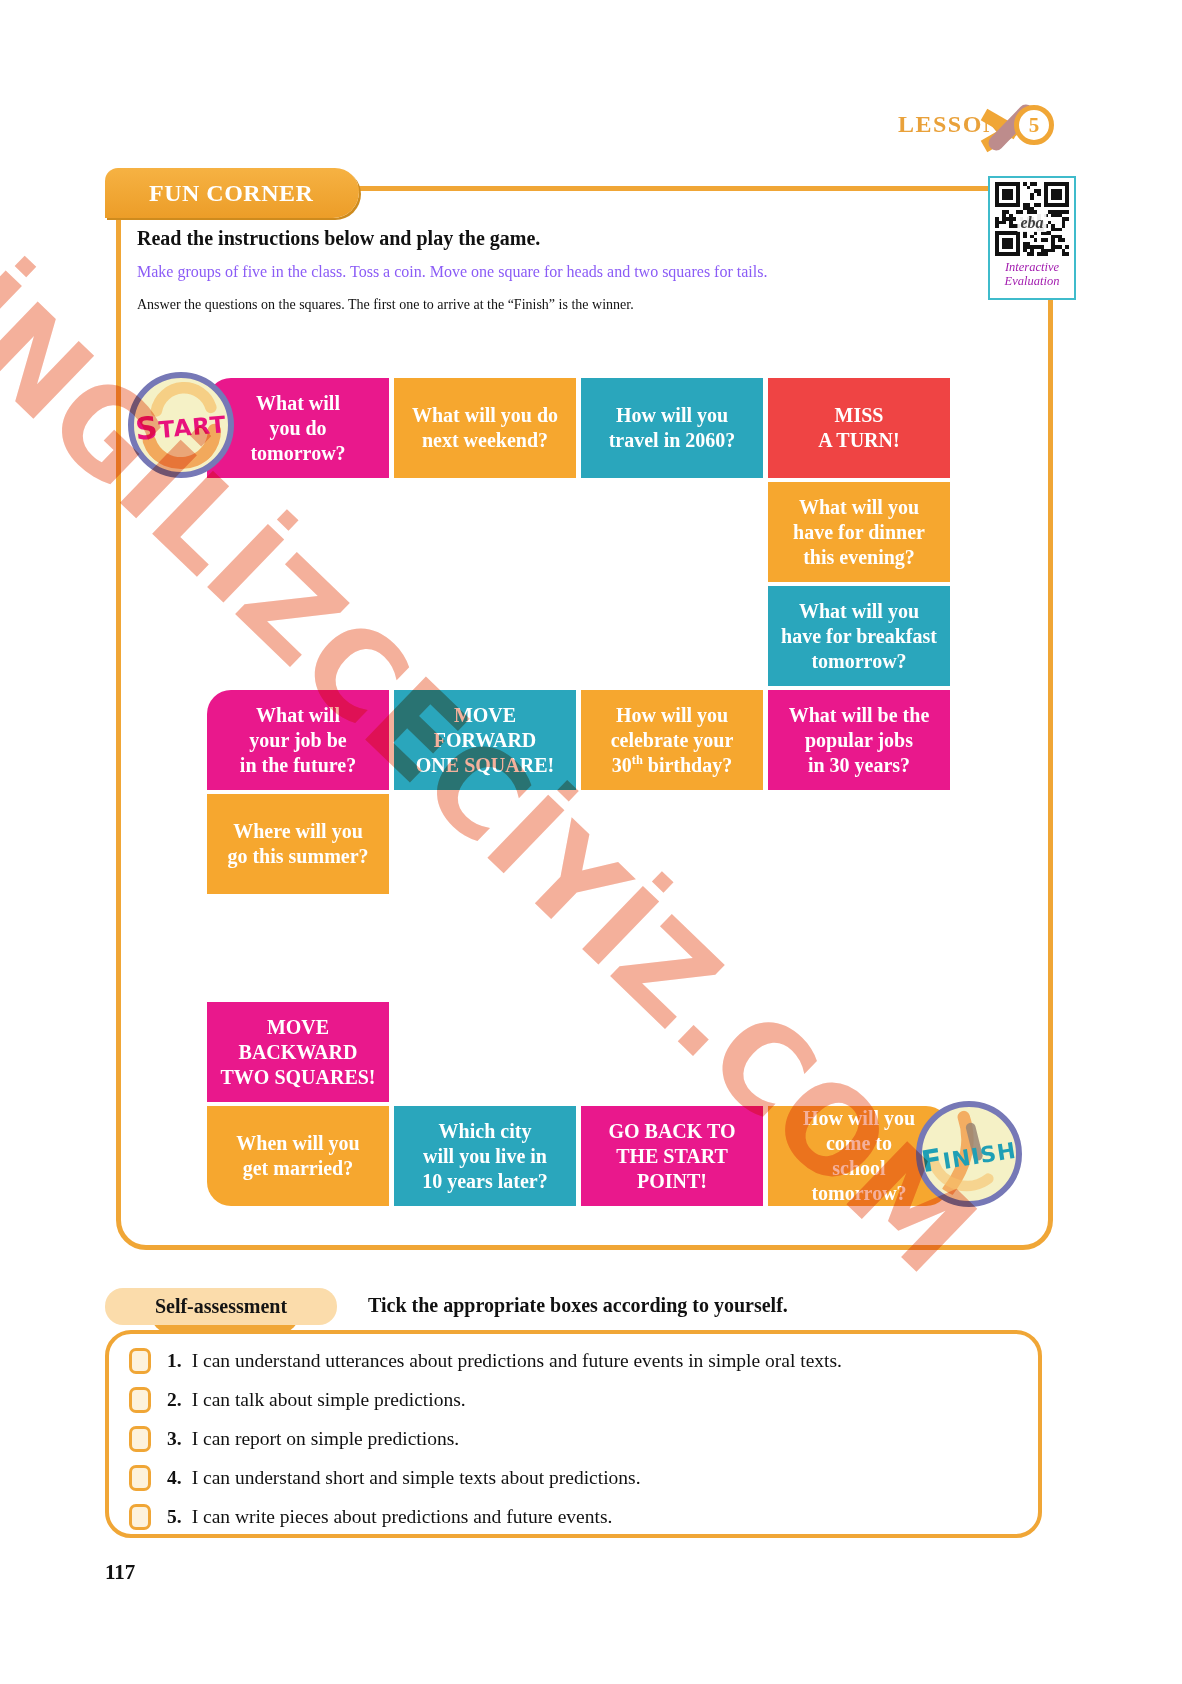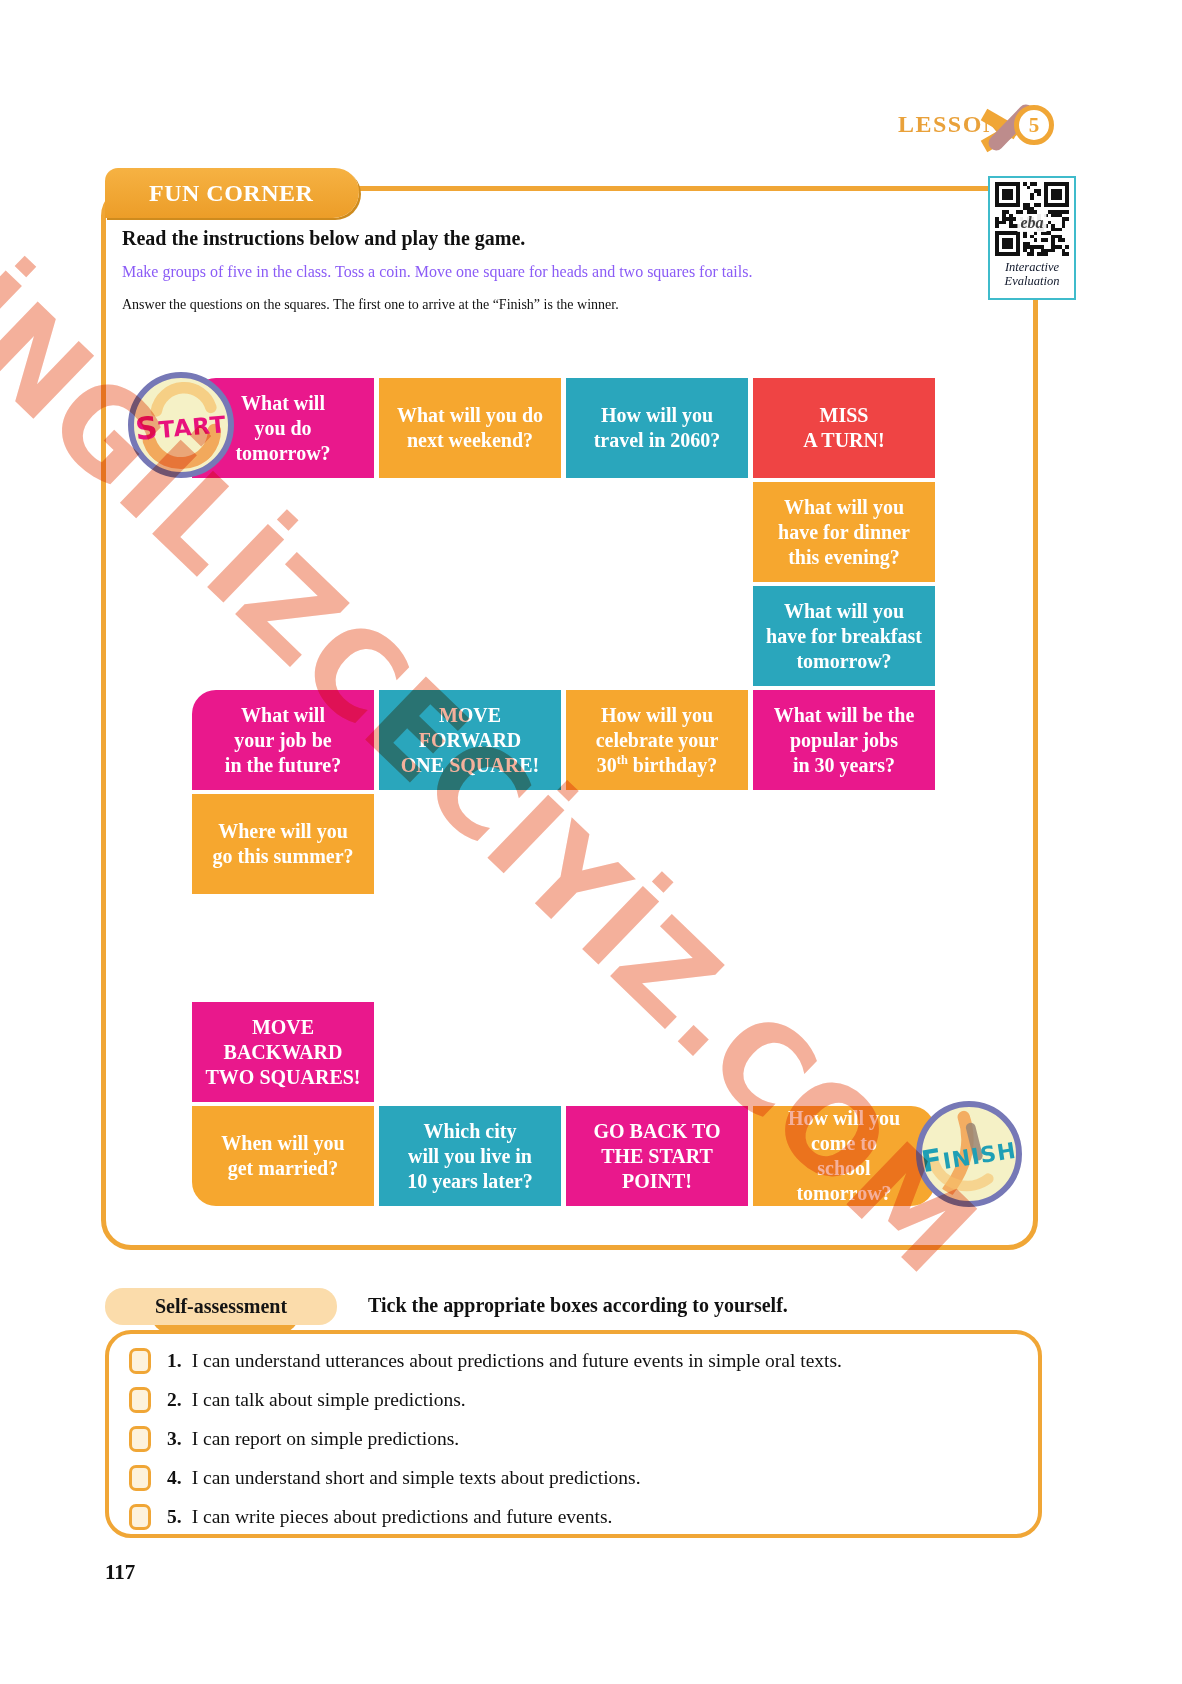--- a/index.html
+++ b/index.html
@@ -19,28 +19,28 @@
       border:5px solid #F0A636;border-radius:50%;background:#fff;text-align:center;
       line-height:30px;font-size:21px;font-weight:bold;color:#F0A636;}
 
   
   .qr-card{position:absolute;left:988px;top:176px;width:88px;height:124px;box-sizing:border-box;
       border:2px solid #3FBBCB;background:#fff;z-index:6;text-align:center;}
   .qr-card svg{width:74px;height:74px;margin-top:4px;shape-rendering:crispEdges;}
   .eba-logo{position:absolute;left:50%;top:36px;transform:translateX(-50%);
       background:rgba(255,255,255,.92);padding:0 3px;color:#404040;font-style:italic;
       font-weight:bold;font-size:16px;}
-  .qr-caption{font-style:italic;font-size:12.5px;line-height:14px;color:#0f172a;}
+  .qr-caption{font-style:italic;font-size:12.5px;line-height:14px;color:#a21caf;}
 
   
   .fun-tab{position:absolute;left:105px;top:168px;width:254px;height:50px;box-sizing:border-box;
       background:linear-gradient(180deg,#F6B243,#EC9D28);border-radius:14px 26px 28px 0;
       color:#fff;font-weight:bold;font-size:24px;line-height:50px;padding-left:44px;
       letter-spacing:.5px;z-index:3;box-shadow:2px 2px 0 #CE8B1E;}
-  .fun-box{position:absolute;left:101px;top:186px;width:937px;height:1064px;box-sizing:border-box;
+  .fun-box{position:absolute;left:116px;top:186px;width:937px;height:1064px;box-sizing:border-box;
       border:5px solid #F0A636;border-radius:30px;background:#fff;z-index:1;padding-left:28px;}
   .inst-head{position:absolute;left:16px;top:36px;font-size:20px;font-weight:bold;color:#111;}
   .inst-line1{position:absolute;left:16px;top:72px;font-size:16px;color:#8b5cf6;}
   .inst-line2{position:absolute;left:16px;top:106px;font-size:14px;color:#111;}
 
   
   .board{position:absolute;left:86px;top:187px;display:grid;
       grid-template-columns:repeat(4,182px);grid-template-rows:repeat(8,100px);gap:4px 5px;}
   .cell{display:flex;flex-direction:column;justify-content:center;align-items:center;
       text-align:center;color:#fff;font-weight:bold;font-size:20px;line-height:25px;

